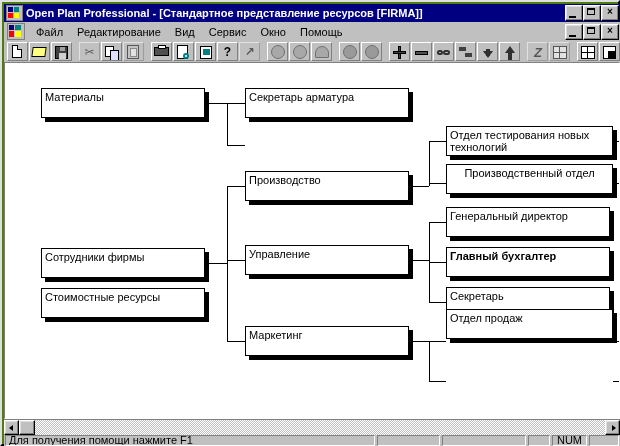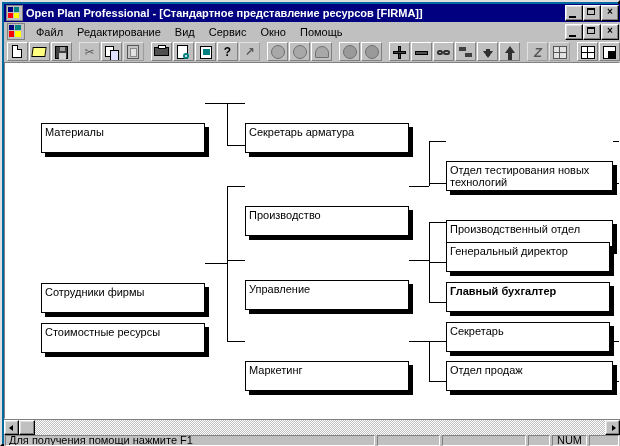--- a/index.html
+++ b/index.html
@@ -4,21 +4,21 @@
 <style>
   html,body{margin:0;padding:0;}
   body{
     width:620px;height:446px;overflow:hidden;
     font-family:"Liberation Sans","DejaVu Sans",sans-serif;
     font-size:11px;
     background:#c0c0c0;
     -webkit-font-smoothing:none;
   }
   .app{position:relative;width:620px;height:446px;box-sizing:border-box;
-       border:2px solid;border-color:#dfdfdf #000 #000 #dfdfdf;background:#0369a1;}
+       border:2px solid;border-color:#dfdfdf #000 #000 #dfdfdf;background:#4d7c0f;}
 
   
   .titlebar{position:absolute;left:2px;top:2px;width:616px;height:18px;
     background:#000080;display:flex;align-items:center;}
   .title-icon{width:15px;height:14px;margin:0 3px 0 2px;flex:0 0 auto;position:relative;
     background:#c0c0c0;border:1px solid #808080;overflow:hidden;}
   .title-icon i{position:absolute;display:block;}
   .ti1{left:1px;top:1px;width:5px;height:5px;background:#000080;}
   .ti2{left:7px;top:1px;width:5px;height:5px;background:#008080;}
   .ti3{left:1px;top:7px;width:5px;height:5px;background:#ff0000;}
@@ -112,21 +112,21 @@
   .flag::after{content:"";position:absolute;left:2px;top:2px;width:7px;height:6px;background:#008080;}
   .dis{opacity:.55;}
 
   
   .clientarea{position:absolute;left:2px;top:60px;width:616px;height:357px;
     background:#ffffff;border:1px solid;border-color:#808080 #ffffff #ffffff #808080;
     box-sizing:border-box;overflow:hidden;}
   .canvas{position:absolute;left:0;top:0;width:616px;height:357px;}
 
   .node{position:absolute;background:#ffffff;border:1px solid #000;
-    box-sizing:border-box;box-shadow:4px 4px 0 0 #000;margin-top:35px;}
+    box-sizing:border-box;box-shadow:4px 4px 0 0 #000;}
   .node .lbl{position:absolute;left:3px;top:2px;right:3px;
     font-size:11px;line-height:12px;color:#000;white-space:pre-line;}
 
   .conn{position:absolute;background:#000;}
   .ch{height:1px;}
   .cv{width:1px;}
 
   
   .hscroll{position:absolute;left:2px;top:417px;width:616px;height:16px;
     background:#c0c0c0;border-top:1px solid #808080;box-sizing:border-box;display:flex;}
@@ -323,21 +323,21 @@
         <div class="node" style="left: 240px; top: 25px; width: 164px; height: 30px;">
           <div class="lbl">Секретарь арматура</div>
         </div>
         <div class="node" style="left: 240px; top: 108px; width: 164px; height: 30px;">
           <div class="lbl">Производство</div>
         </div>
         <div class="node" style="left: 441px; top: 63px; width: 167px; height: 30px;">
           <div class="lbl">Отдел тестирования новых
 технологий</div>
         </div>
-        <div class="node" style="left: 441px; top: 122px; width: 167px; height: 30px;">
+        <div class="node" style="left: 441px; top: 101px; width: 167px; height: 30px; text-align: center;">
           <div class="lbl">Производственный отдел</div>
         </div>
         <div class="node" style="left: 441px; top: 144px; width: 164px; height: 30px;">
           <div class="lbl">Генеральный директор</div>
         </div>
         <div class="node" style="left: 441px; top: 184px; width: 164px; height: 30px; font-weight: bold;">
           <div class="lbl">Главный бухгалтер</div>
         </div>
         <div class="node" style="left: 441px; top: 224px; width: 164px; height: 30px;">
           <div class="lbl">Секретарь</div>
@@ -347,21 +347,21 @@
         </div>
         <div class="node" style="left: 36px; top: 225px; width: 164px; height: 30px;">
           <div class="lbl">Стоимостные ресурсы</div>
         </div>
         <div class="node" style="left: 240px; top: 182px; width: 164px; height: 30px;">
           <div class="lbl">Управление</div>
         </div>
         <div class="node" style="left: 240px; top: 263px; width: 164px; height: 30px;">
           <div class="lbl">Маркетинг</div>
         </div>
-        <div class="node" style="left: 441px; top: 263px; width: 167px; height: 30px;">
+        <div class="node" style="left: 441px; top: 246px; width: 167px; height: 30px;">
           <div class="lbl">Отдел продаж</div>
         </div>
       </div>
   </div>
 
   <div class="hscroll">
     <div class="sb-arrow l">
         <i></i>
       </div>
     <div class="sb-track">

